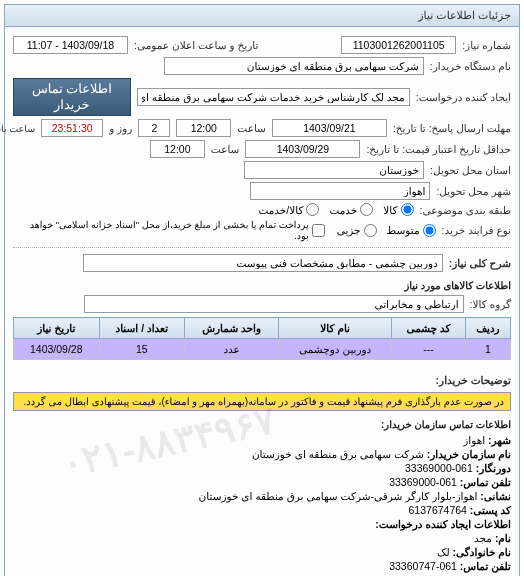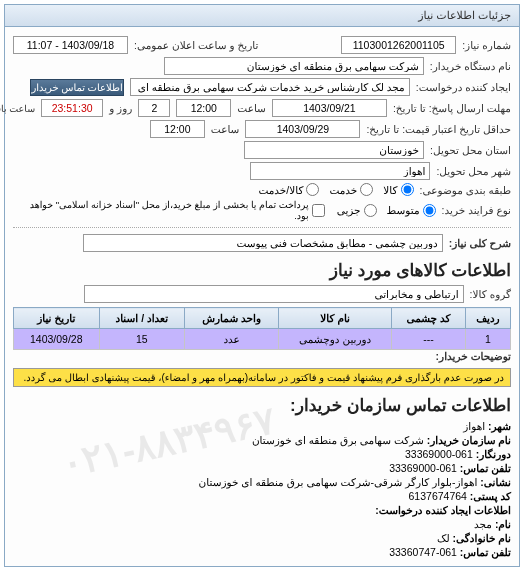--- a/index.html
+++ b/index.html
@@ -46,29 +46,29 @@
   font-family: Tahoma, Arial;
 }
 .input-wide { width: 260px; text-align: right; }
 .input-med { width: 115px; }
 .input-sm { width: 55px; }
 .btn {
   background: linear-gradient(#5a7a9a, #3a5a7a);
   color: #fff;
   border: 1px solid #2a4560;
   padding: 2px 0;
-  font-size: 10px;
+  font-size: 13px;
   cursor: pointer;
   font-family: Tahoma;
 }
 .radio-group { display: flex; gap: 10px; align-items: center; }
 .radio-item { display: flex; align-items: center; gap: 3px; font-size: 10.5px; }
 .section-title {
   font-weight: bold;
-  font-size: 17px;
+  font-size: 10px;
   margin: 8px 0 4px 0;
   color: #222;
 }
 .table {
   width: 100%;
   border-collapse: collapse;
   margin-top: 4px;
 }
 .table th {
   background: linear-gradient(#e8f0f8, #d0deed);
@@ -227,21 +227,21 @@
           <td>1</td>
           <td>---</td>
           <td>دوربین دوچشمی</td>
           <td>عدد</td>
           <td>15</td>
           <td>1403/09/28</td>
         </tr>
       </tbody>
     </table>
 
-    <div class="row" style="margin-top:0">
+    <div class="row" style="margin-top:14px">
       <span class="label bold">توضیحات خریدار:</span>
     </div>
     <div class="note-box">در صورت عدم بارگذاری فرم پیشنهاد قیمت و فاکتور در سامانه(بهمراه مهر و امضاء)، قیمت پیشنهادی ابطال می گردد.</div>
 
     <div class="section-title">اطلاعات تماس سازمان خریدار:</div>
 
     <div class="info-block">
       <div class="info-line"><span class="bold">شهر:</span> <span>اهواز</span></div>
       <div class="info-line"><span class="bold">نام سازمان خریدار:</span> <span>شرکت سهامی برق منطقه ای خوزستان</span></div>
       <div class="info-line"><span class="bold">دورنگار:</span> <span>061-33369000</span></div>

